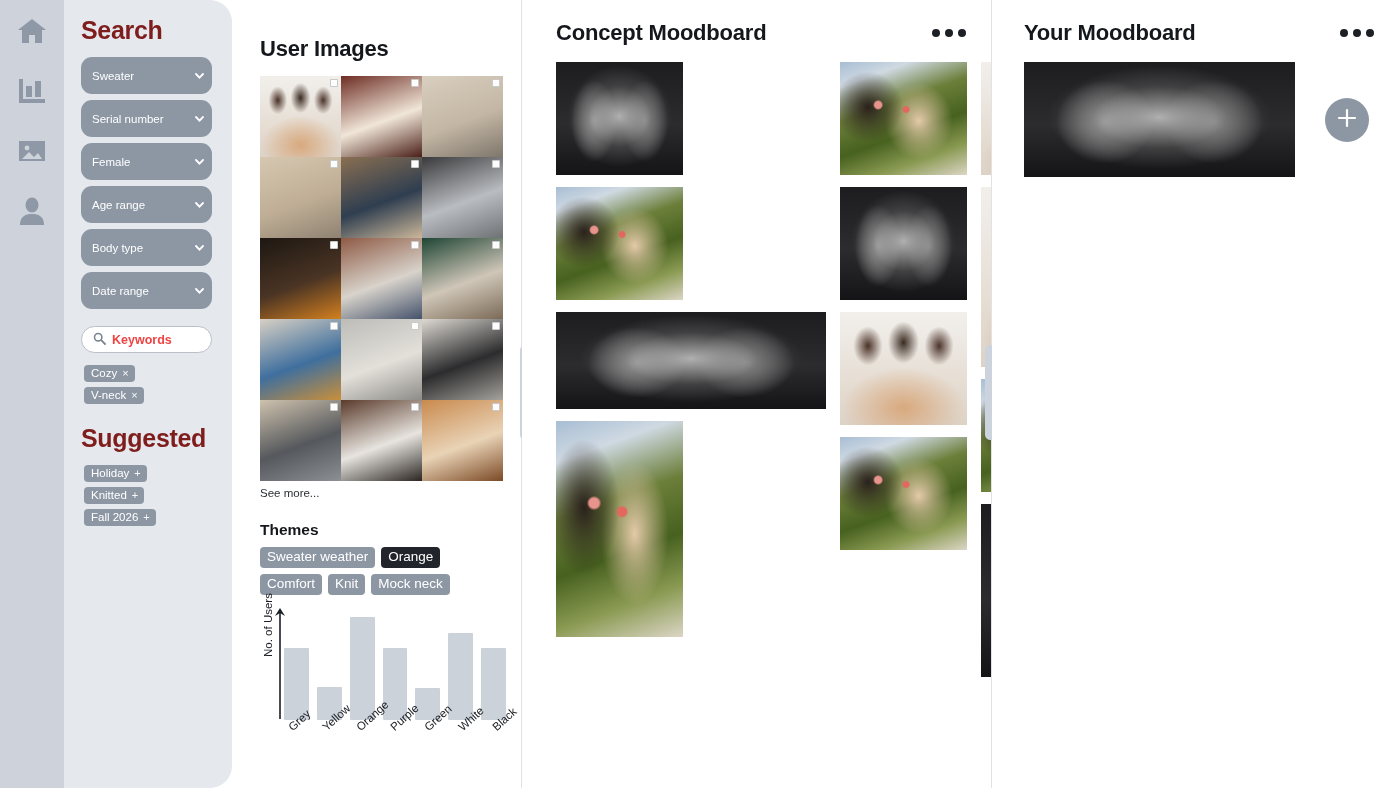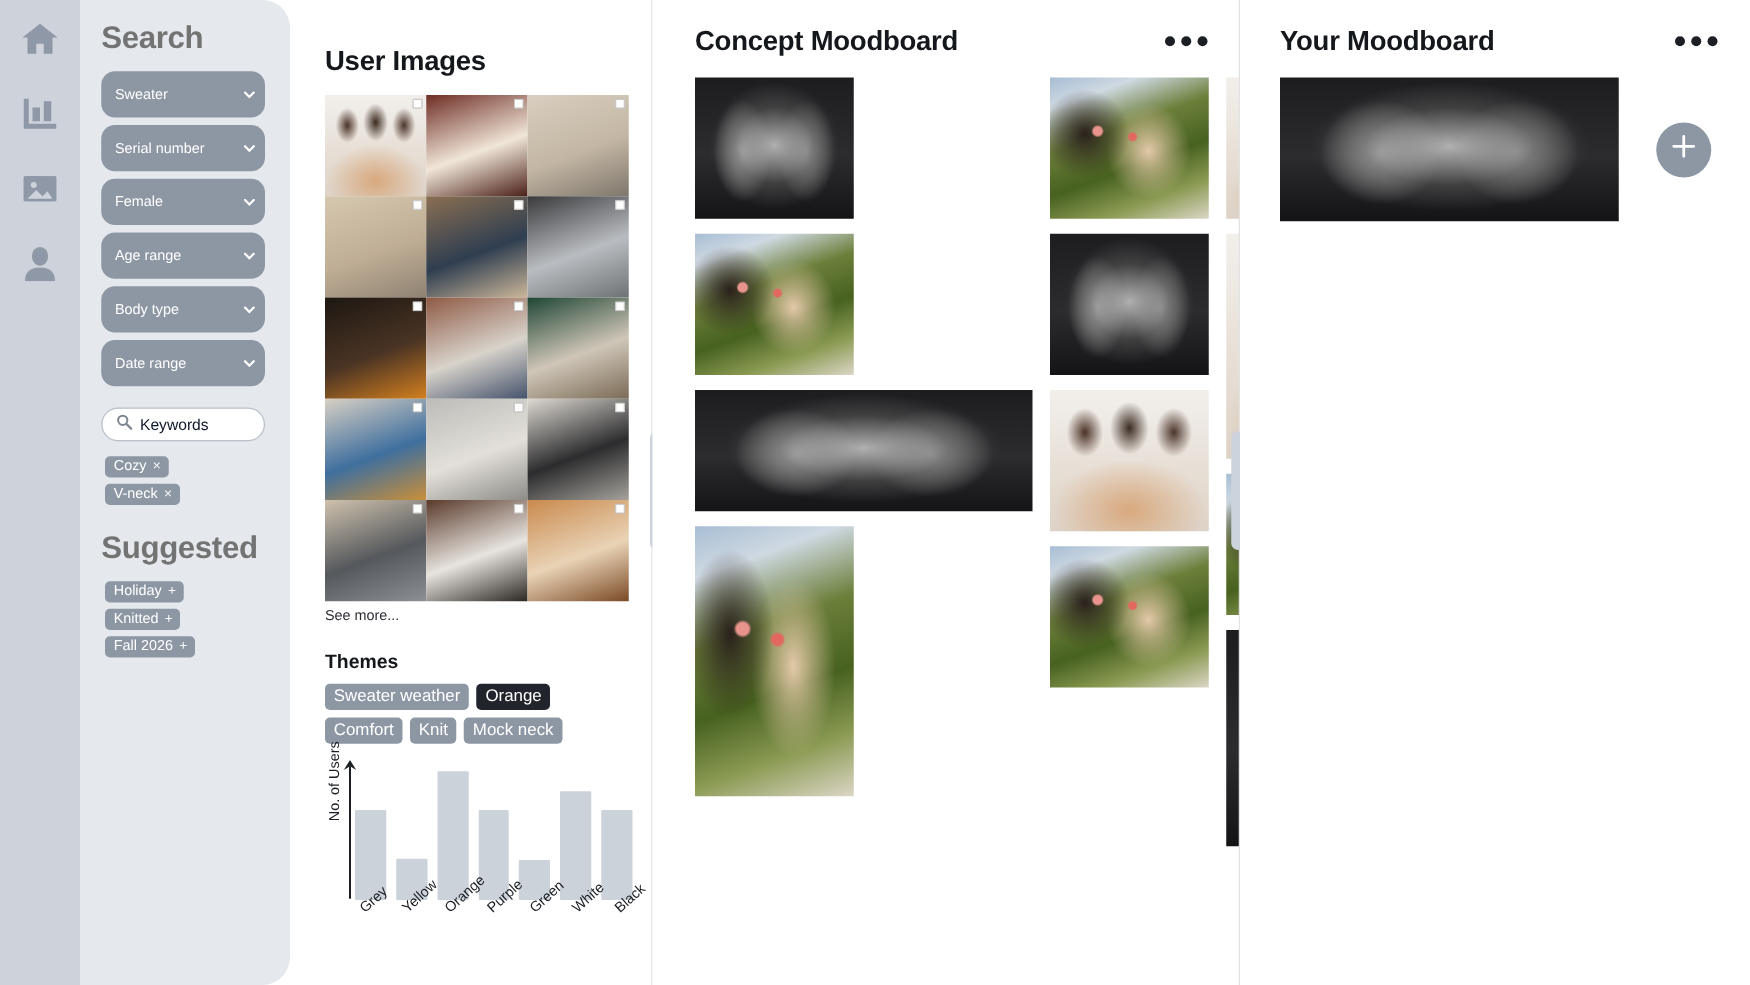--- a/index.html
+++ b/index.html
@@ -31,21 +31,21 @@
   
   .searchpanel {
     width: 168px; flex: 0 0 168px; height: 788px;
     background: #e5e8ec;
     border-top-right-radius: 22px;
     border-bottom-right-radius: 22px;
     padding: 16px 0 0 0;
     position: relative;
   }
   .panel-title {
-    font-size: 25px; font-weight: bold; color: #737373;
+    font-size: 25px; font-weight: bold; color: #7f1d1d;
     margin: 0 0 12px 17px; letter-spacing: -0.3px;
   }
   .panel-title.suggested { margin-top: 20px; margin-bottom: 11px; }
   .pill-col { display: flex; flex-direction: column; gap: 6px; padding-left: 17px; }
   .dropdown {
     width: 131px; height: 37px;
     background: #8d97a4;
     border-radius: 11px;
     display: flex; align-items: center; justify-content: space-between;
     padding: 0 8px 0 11px;
@@ -58,21 +58,21 @@
   .keywords {
     margin: 17px 0 0 17px;
     width: 131px; height: 27px;
     background: #fff;
     border: 1.2px solid #b9c0c9;
     border-radius: 14px;
     display: flex; align-items: center; gap: 6px;
     padding-left: 11px;
     cursor: text;
   }
-  .keywords .ph { color: #0f172a; font-size: 12.5px; }
+  .keywords .ph { color: #ef4444; font-size: 12.5px; font-weight: bold; }
 
   .tagwrap { display: flex; flex-direction: column; align-items: flex-start; gap: 5px; padding-left: 20px; margin-top: 12px; }
   .tag {
     background: #8d97a4; color: #fff;
     border-radius: 4px;
     font-size: 11.5px;
     padding: 2px 6px 3px 7px;
     display: inline-flex; align-items: center; gap: 5px;
     cursor: pointer; user-select: none;
   }

